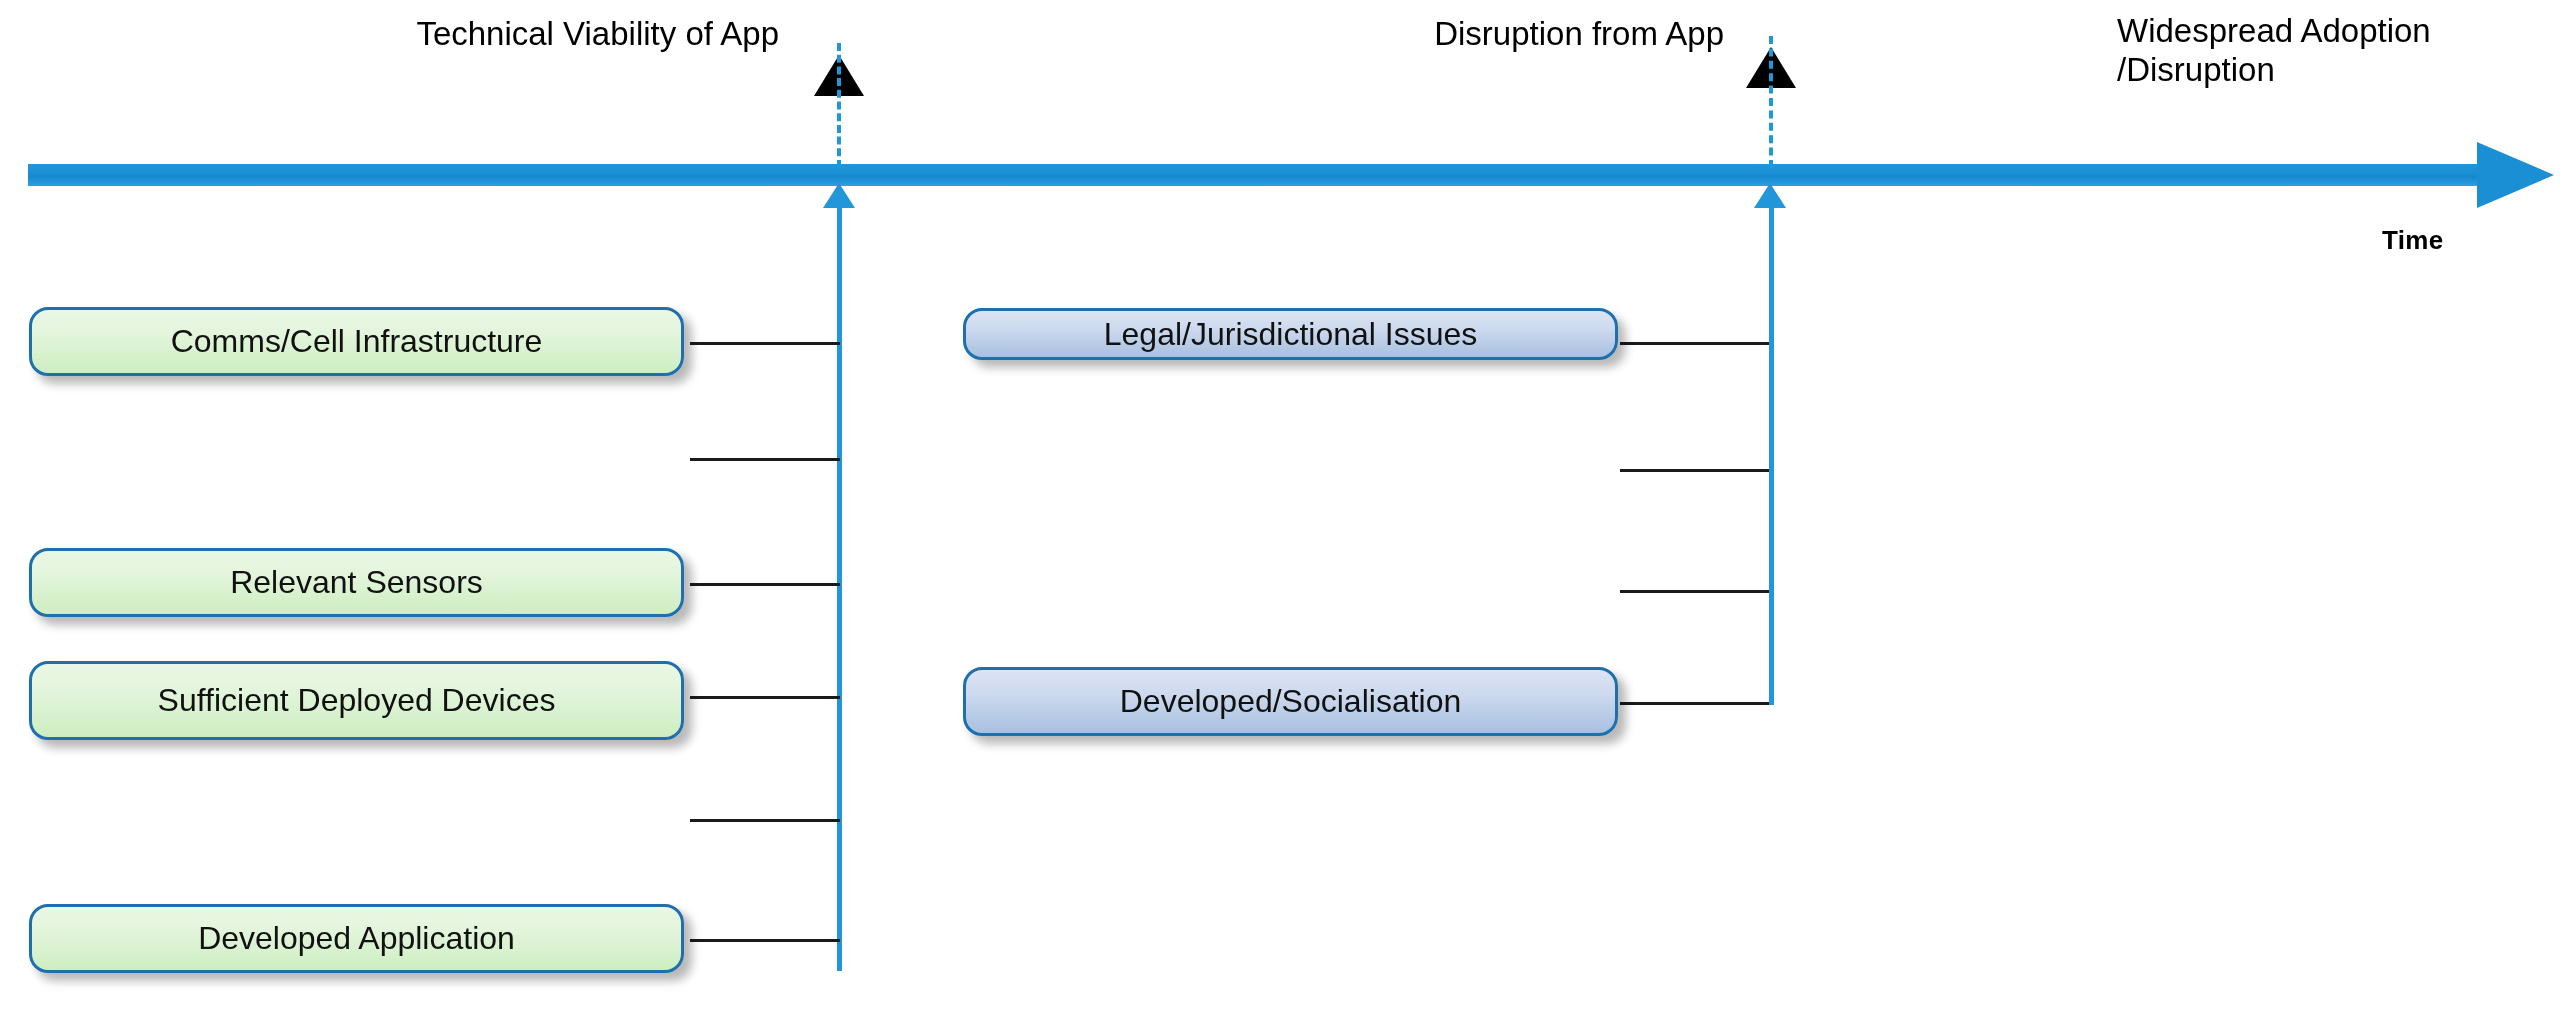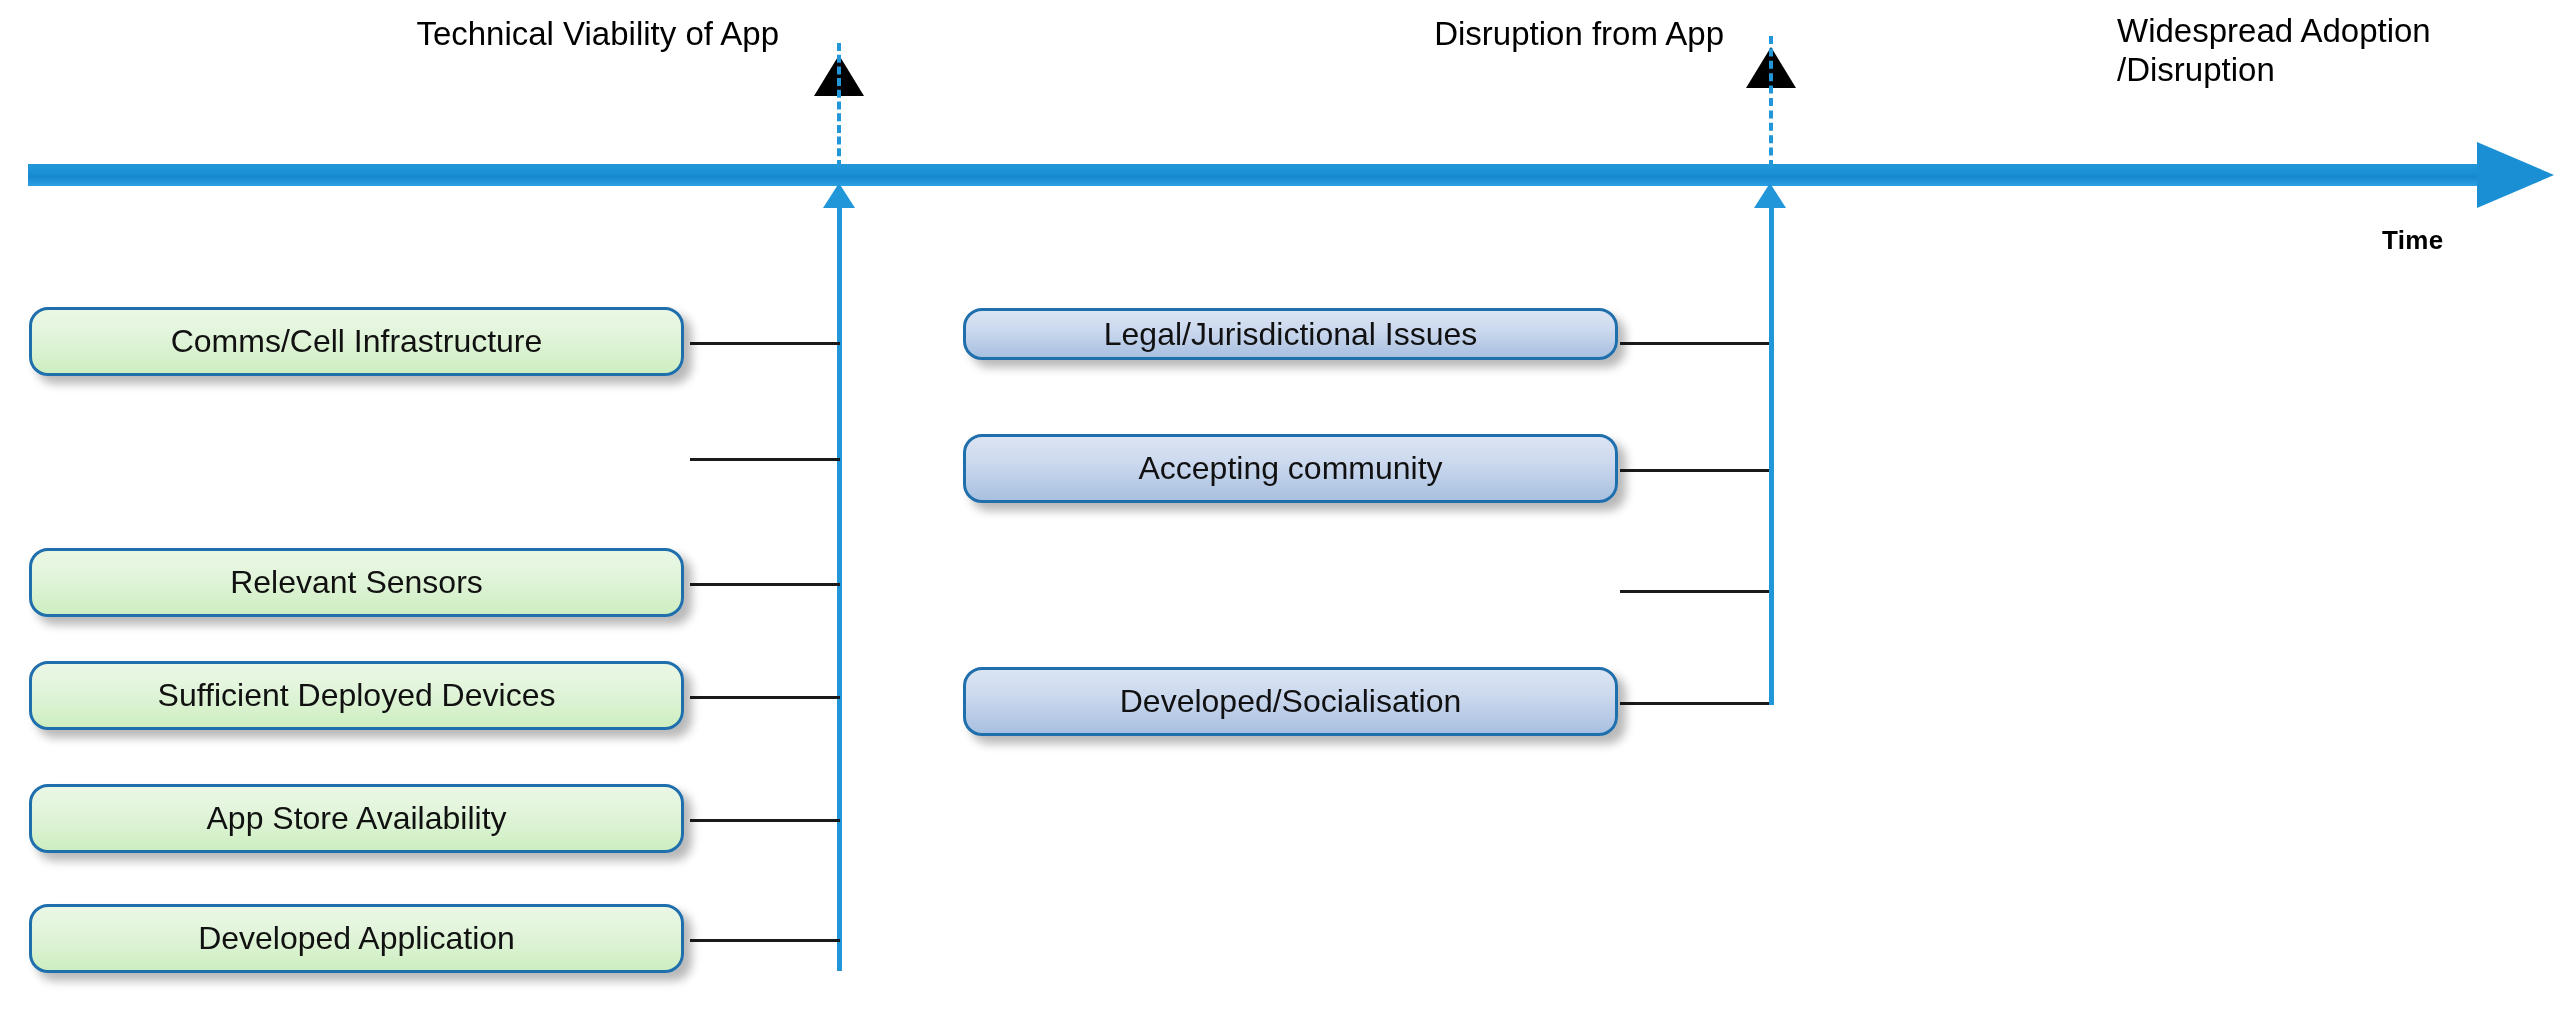--- a/index.html
+++ b/index.html
@@ -158,41 +158,35 @@
   <div class="conn" style="left:690px; top:696px; width:150px;"></div>
   <div class="conn" style="left:690px; top:819px; width:150px;"></div>
   <div class="conn" style="left:690px; top:939px; width:150px;"></div>
 
   <div class="node green" style="left:29px; top:307px; width:655px; height:69px;">
     <span>Comms/Cell Infrastructure</span>
   </div>
   <div class="node green" style="left:29px; top:548px; width:655px; height:69px;">
     <span>Relevant Sensors</span>
   </div>
-  <div class="node green" style="left:29px; top:661px; width:655px; height:69px;justify-content:center;">
+  <div class="node green" style="left:29px; top:661px; width:655px; height:79px;justify-content:center;">
     <span>Sufficient Deployed Devices</span>
-  </div>
-  <div class="node green" style="left:29px; top:784px; width:655px; height:69px;">
-    <span>App Store Availability</span>
   </div>
   <div class="node green" style="left:29px; top:904px; width:655px; height:69px;">
     <span>Developed Application</span>
   </div>
 
   <div class="conn" style="left:1620px; top:342px;  width:152px;"></div>
   <div class="conn" style="left:1620px; top:469px;  width:152px;"></div>
   <div class="conn" style="left:1620px; top:590px;  width:152px;"></div>
   <div class="conn" style="left:1620px; top:702px; width:152px;"></div>
 
   <div class="railv" style="left:1769px; top:204px; height:501px;"></div>
 
   <div class="node blue" style="left:963px; top:308px; width:655px; height:52px;">
     <span>Legal/Jurisdictional Issues</span>
   </div>
-  <div class="node blue" style="left:963px; top:434px; width:655px; height:69px;">
-    <span>Accepting community</span>
-  </div>
   <div class="node blue" style="left:963px; top:667px; width:655px; height:69px;">
     <span>Developed/Socialisation</span>
   </div>
 
 </div>
 
 
 </body></html>

